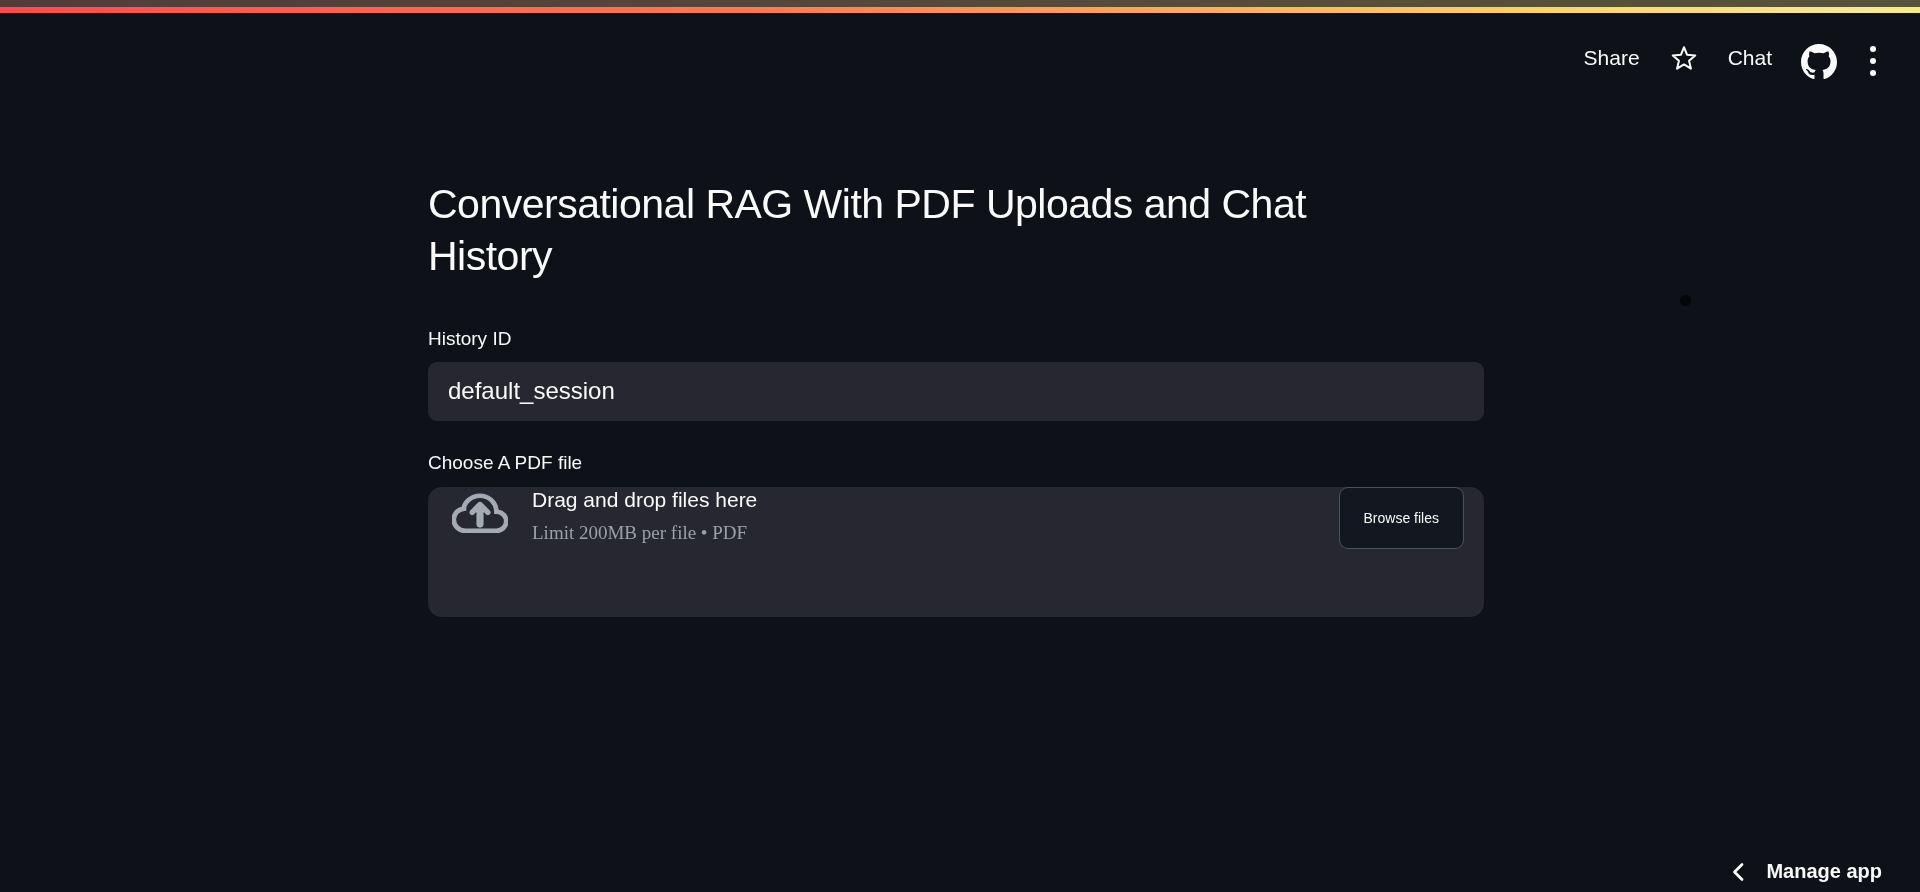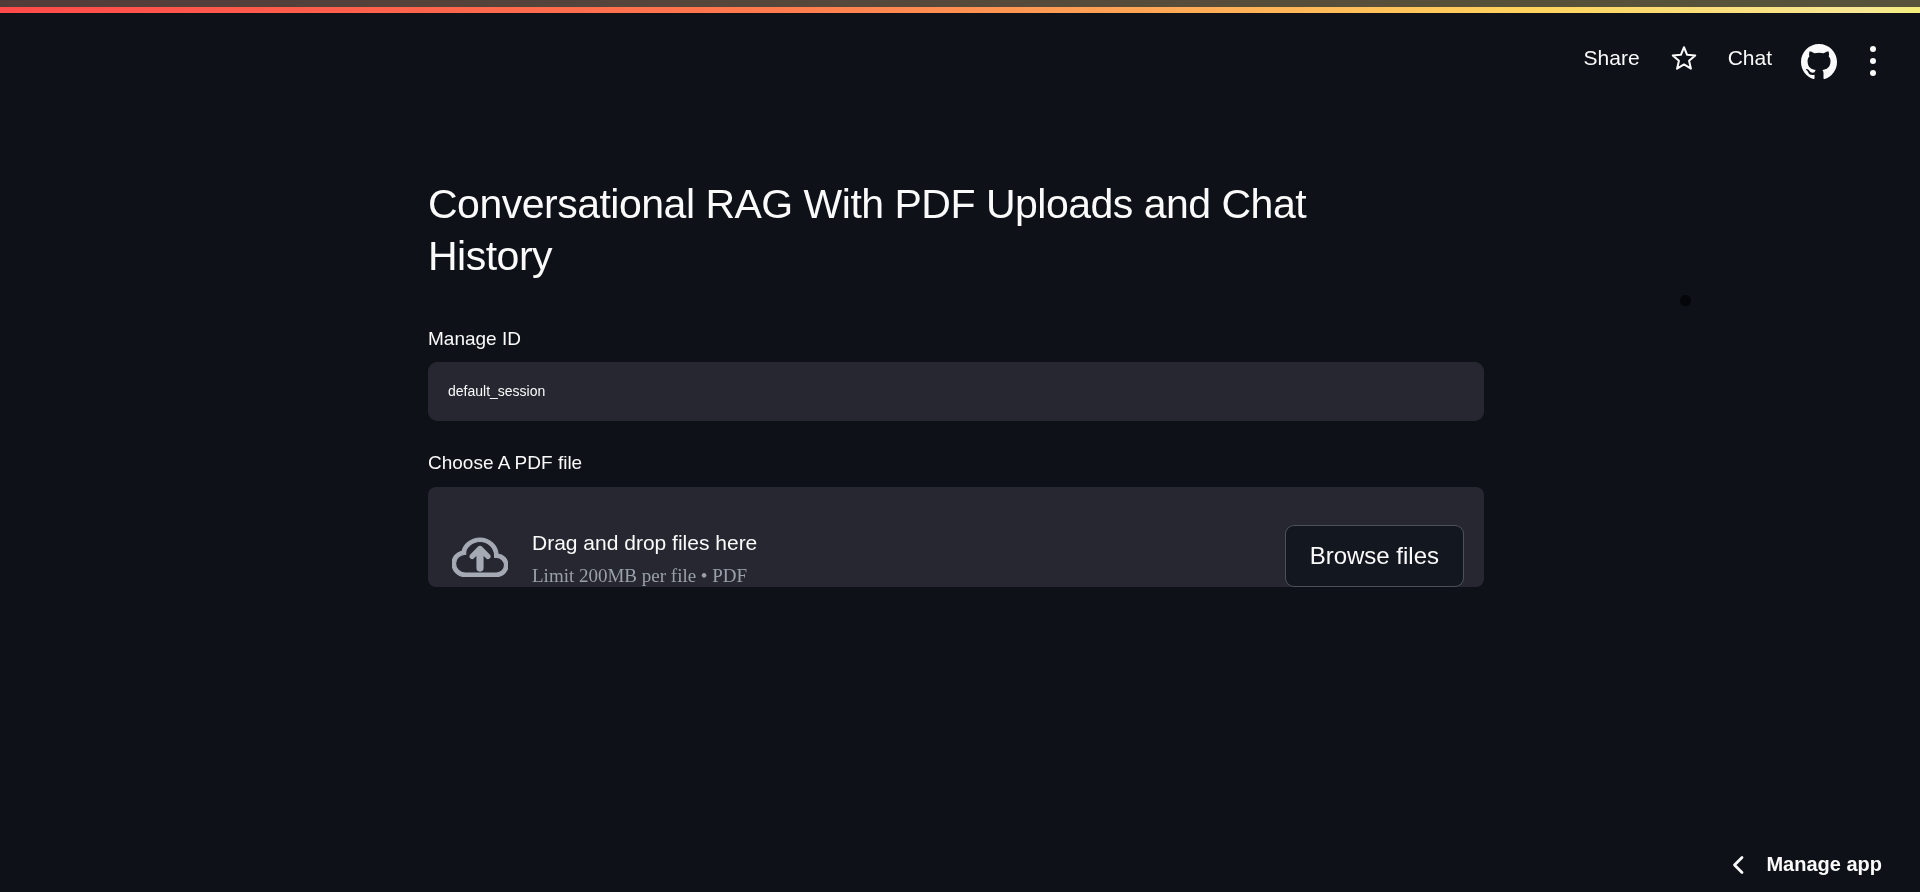--- a/index.html
+++ b/index.html
@@ -53,52 +53,52 @@
   .app-subtitle{margin-top:36px;font-size:21px;line-height:26px;color:var(--text);}
   .widget-label{margin-top:44px;font-size:19px;line-height:24px;color:var(--text);}
   .session-input{
     margin-top:11px;
     width:100%;height:59px;
     background:var(--secondary_bg);
     border:1px solid var(--secondary_bg);
     border-radius:9px;
     color:var(--text);
     font-family:"Liberation Sans", sans-serif;
-    font-size:14px;
+    font-size:24px;
     padding:0 19px;
     outline:none;
   }
   .uploader-label{margin-top:30px;}
   .dropzone{
     margin-top:12px;
-    width:100%;height:100px;
+    width:100%;height:130px;
     background:var(--secondary_bg);
-    border-radius:8px;
-    display:flex;align-items:flex-end;
+    border-radius:14px;
+    display:flex;align-items:flex-start;
     padding:0 20px 0 24px;
     gap:24px;
   }
   .dropzone-texts{display:flex;flex-direction:column;gap:9px;}
   .dropzone-title{font-size:21px;line-height:25px;color:var(--text);}
   .dropzone-hint{font-size:19px;line-height:23px;color:var(--muted);font-family:Liberation Serif, serif;}
   .browse-btn{
     margin-left:auto;
     background:var(--button_bg);
     border:1px solid var(--button_border);
     border-radius:9px;
     color:var(--text);
     font-family:"Liberation Sans", sans-serif;
-    font-size:24px;
+    font-size:14px;
     padding:0 24px;
     height:62px;
     cursor:pointer;
   }
   
   .footer{
-    position:absolute;right:38px;bottom:16px;
+    position:absolute;right:38px;bottom:9px;
     display:flex;align-items:center;gap:16px;
     cursor:pointer;
     justify-content:center;
   }
   .manage-label{font-size:20px;font-weight:700;color:var(--text);}
   
   .cursor-dot{
     position:absolute;left:1680px;top:295px;
     width:11px;height:11px;border-radius:50%;
     background:#04060a;
@@ -129,21 +129,21 @@
   <span class="icon-btn kebab">
     <span></span>
       <span></span>
       <span></span>
   </span>
 </div>
 
 <div class="main">
   <h1 class="app-title">Conversational RAG With PDF Uploads and Chat History</h1>
 
-  <div class="widget-label">Manage ID</div>
+  <div class="widget-label">History ID</div>
   <input class="session-input" type="text" value="default_session" style="">
 
   <div class="widget-label uploader-label">Choose A PDF file</div>
   <div class="dropzone">
     <span>
       <svg width="56" height="56" viewBox="0 0 16 16" fill="#a5aab5">
         <path d="M7.646 4.646a.5.5 0 0 1 .708 0l2.25 2.25a.5.5 0 0 1-.708.708L8.75 6.457V10.6a.75.75 0 0 1-1.5 0V6.457L6.104 7.604a.5.5 0 1 1-.708-.708z" stroke="#a5aab5" stroke-width="0.55"></path>
         <path d="M4.406 3.342A5.53 5.53 0 0 1 8 2c2.69 0 4.923 2 5.166 4.579C14.758 6.804 16 8.137 16 9.773 16 11.569 14.502 13 12.687 13H3.781C1.708 13 0 11.366 0 9.318c0-1.763 1.266-3.223 2.942-3.593.143-.863.698-1.723 1.464-2.383zm.653.757c-.757.653-1.153 1.44-1.153 2.056v.448l-.445.049C2.064 6.805 1 7.952 1 9.318 1 10.785 2.23 12 3.781 12h8.906C13.98 12 15 10.988 15 9.773c0-1.216-1.02-2.228-2.313-2.228h-.5v-.5C12.188 4.825 10.328 3 8 3a4.53 4.53 0 0 0-2.941 1.1z" stroke="#a5aab5" stroke-width="0.35"></path>
       </svg>
     </span>

